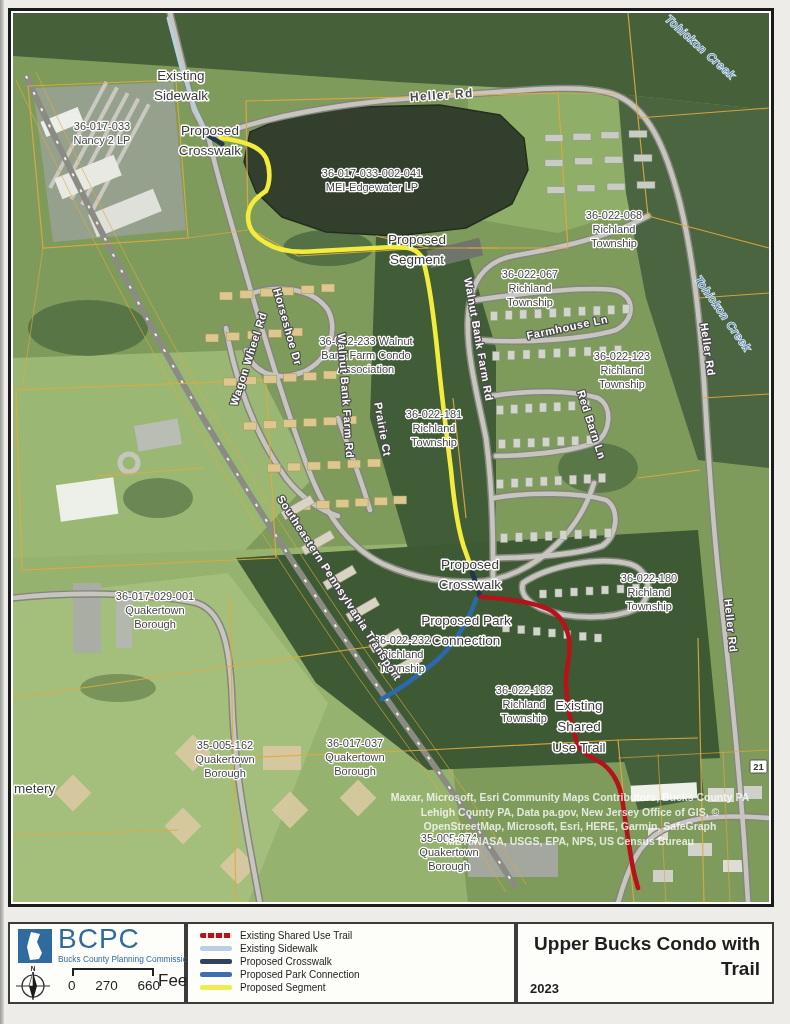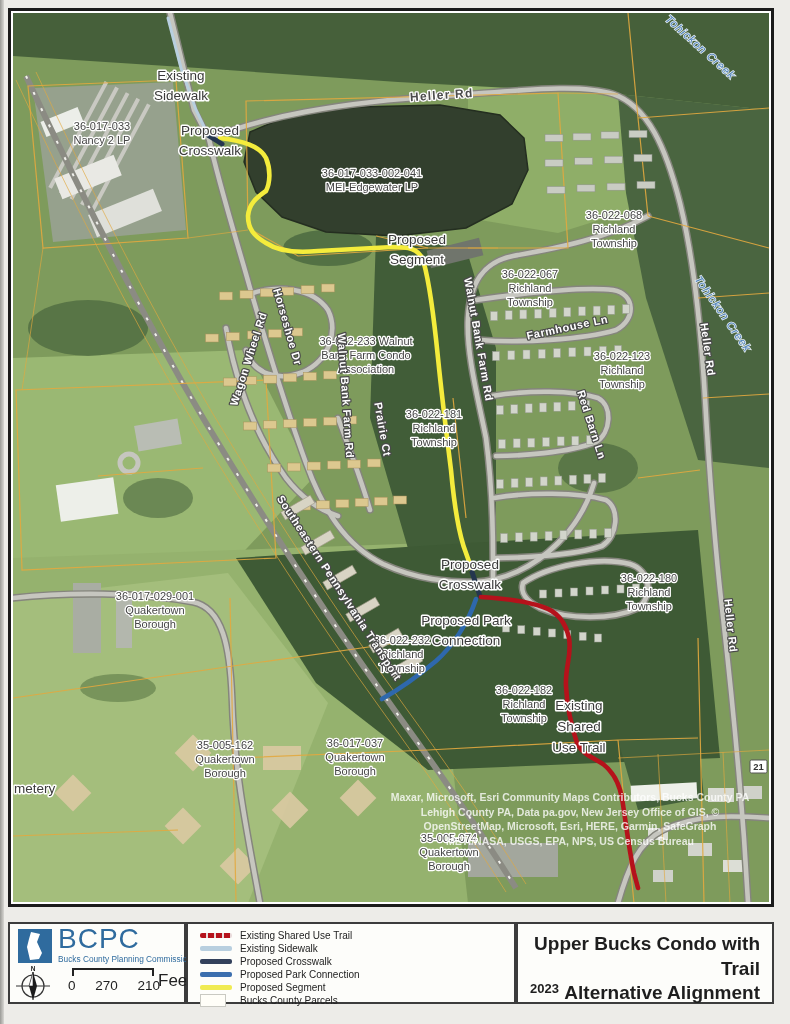--- a/index.html
+++ b/index.html
@@ -401,21 +401,21 @@
           <polygon points="19,8 23,22 19,36 15,22" fill="#1c1c1c"></polygon>
           <polygon points="19,8 15,22 19,22" fill="#ffffff" stroke="#1c1c1c" stroke-width=".6"></polygon>
         </svg>
       </div>
       <div class="scale">
         <div class="scale-bracket"></div>
         <div class="scale-unit">Feet</div>
         <div class="scale-nums">
           <span>0</span>
           <span>270</span>
-          <span>210</span>
+          <span>660</span>
         </div>
       </div>
     </div>
 
     <div class="panel p2">
       <div class="leg-row">
         <span class="leg-swatch sw-red"></span>
         <span class="leg-label">Existing Shared Use Trail</span>
       </div>
       <div class="leg-row">
@@ -427,28 +427,23 @@
         <span class="leg-label">Proposed Crosswalk</span>
       </div>
       <div class="leg-row">
         <span class="leg-swatch sw-blue"></span>
         <span class="leg-label">Proposed Park Connection</span>
       </div>
       <div class="leg-row">
         <span class="leg-swatch sw-yellow"></span>
         <span class="leg-label">Proposed Segment</span>
       </div>
-      <div class="leg-row">
-        <span class="leg-swatch sw-parcel"></span>
-        <span class="leg-label">Bucks County Parcels</span>
-      </div>
     </div>
 
     <div class="panel p3">
       <div class="map-title">
         <div>Upper Bucks Condo with Trail</div>
-        <div>Alternative Alignment</div>
       </div>
       <div class="map-year">2023</div>
     </div>
 
   </div>
 </div>
 
 </body></html>

